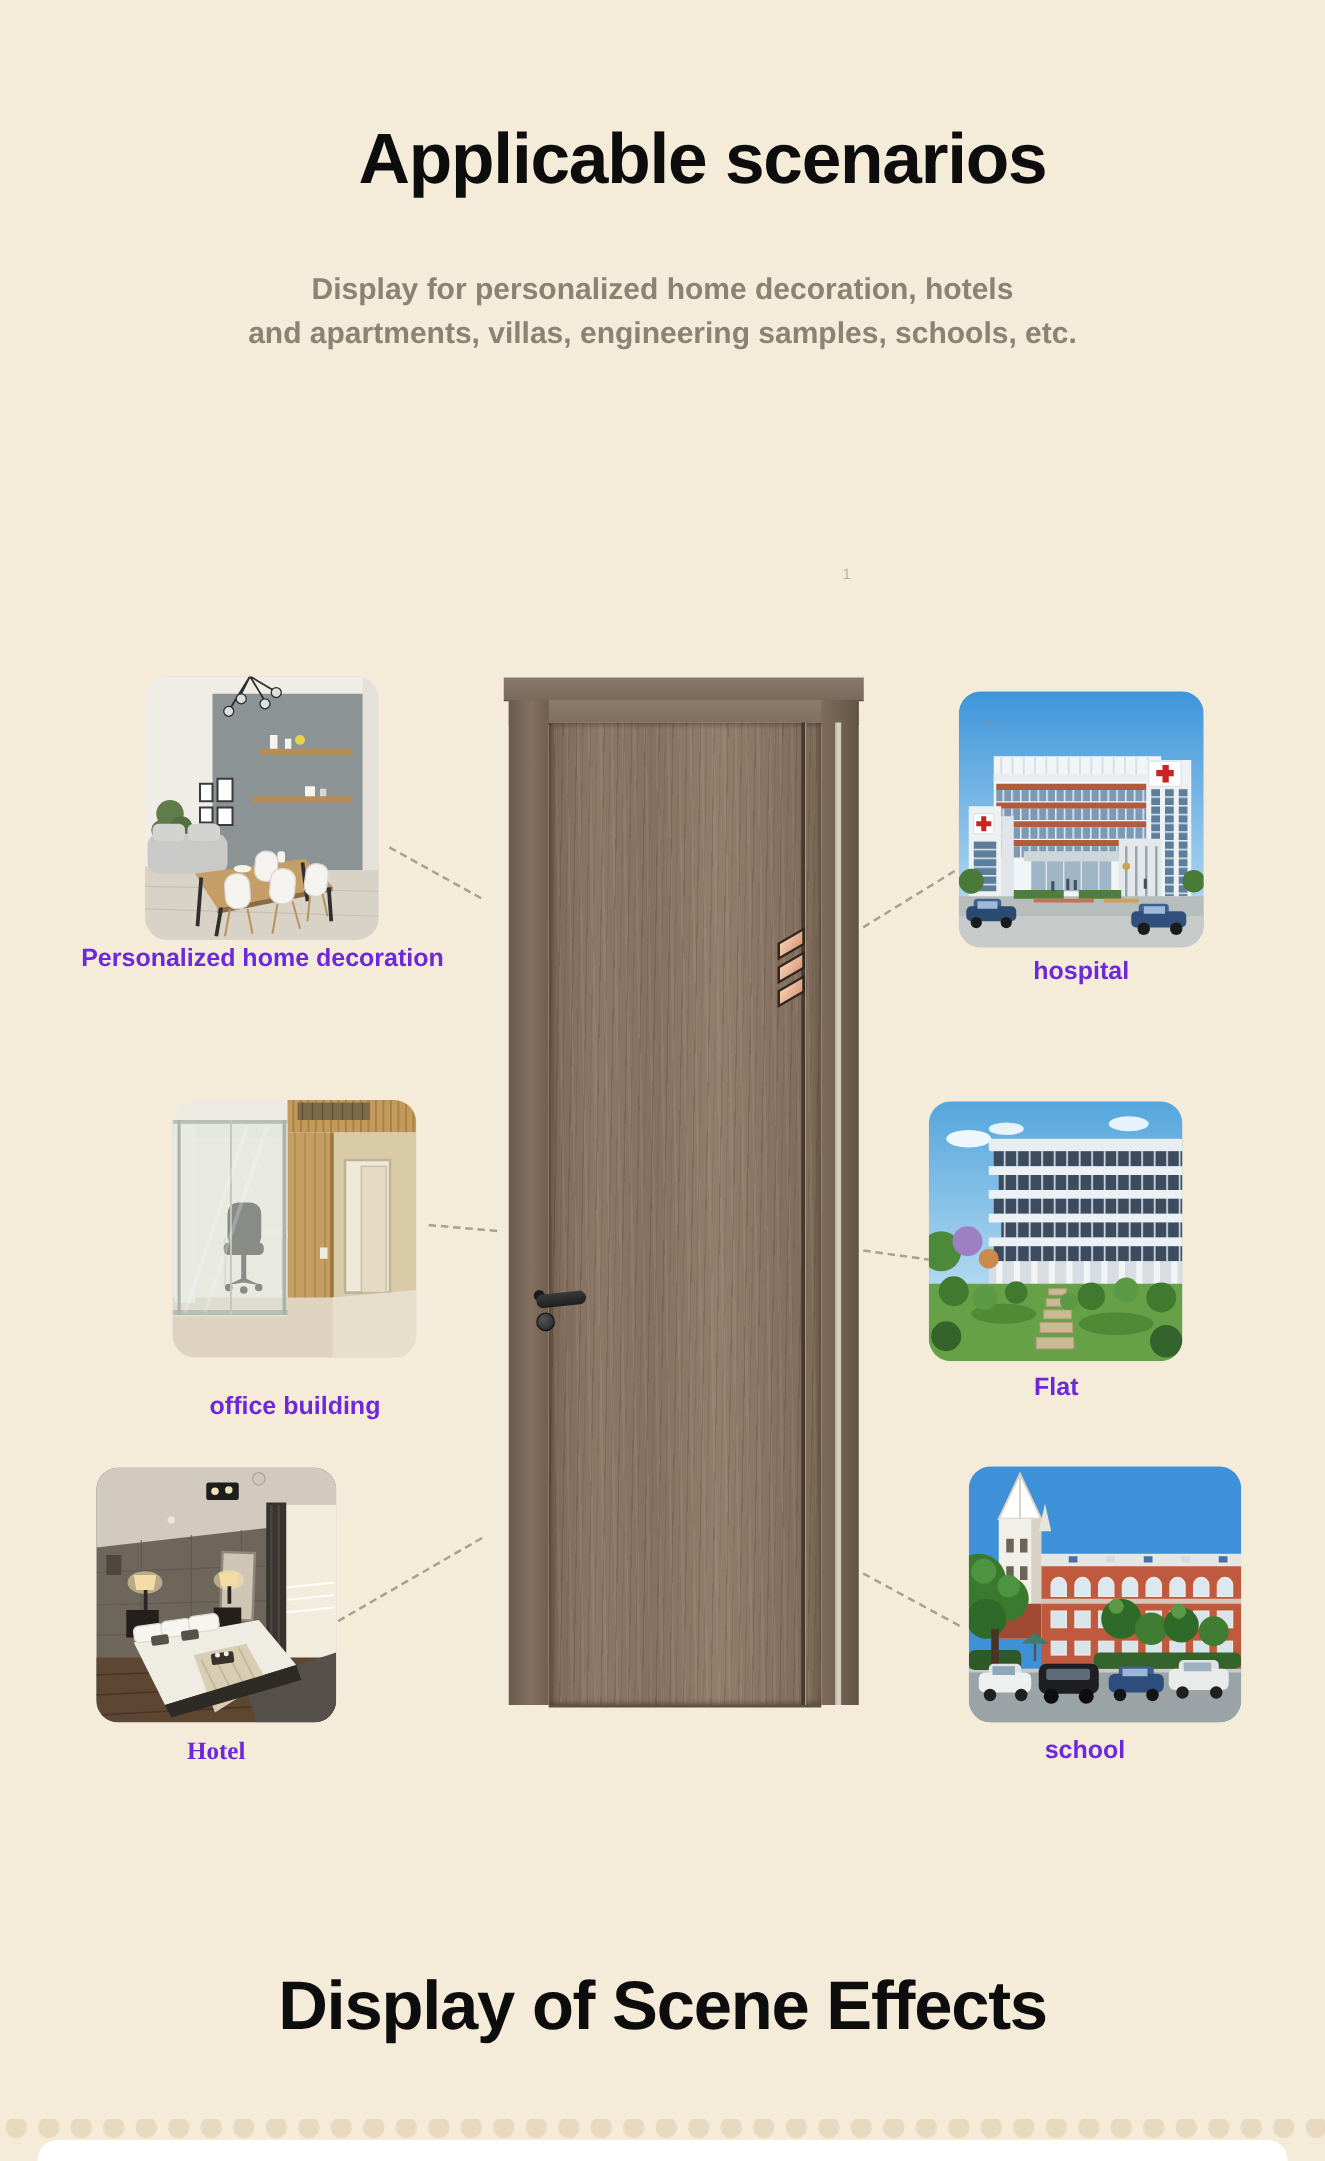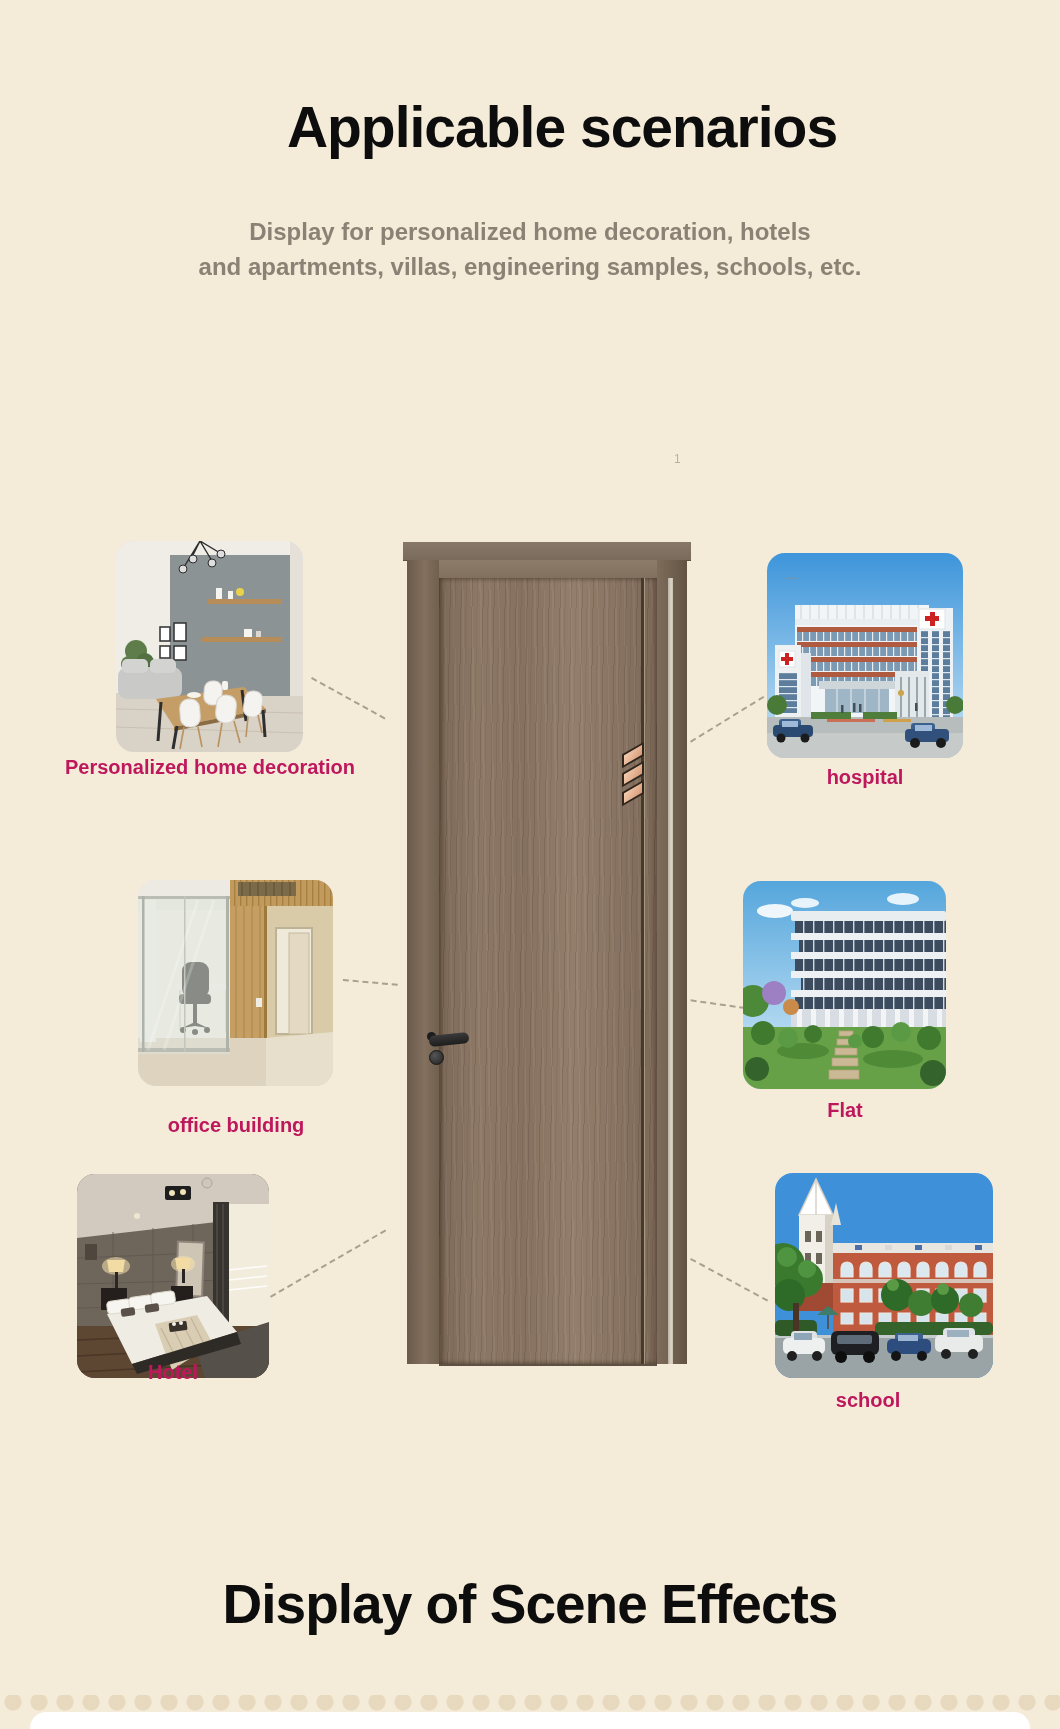--- a/index.html
+++ b/index.html
@@ -5,21 +5,21 @@
   html,body{margin:0;padding:0;}
   body{font-family:"Liberation Sans","DejaVu Sans",sans-serif;background:#ffffff;}
   #page{position:relative;width:1060px;height:1729px;overflow:hidden;background:#f4ebd9;}
   .abs{position:absolute;}
   .page-title{left:0;top:94px;width:100%;text-align:center;font-size:57px;font-weight:700;
     letter-spacing:-1px;color:#0d0d0d;padding-left:32px;}
   .subtitle{left:0;top:214px;width:100%;text-align:center;font-size:24px;font-weight:700;
     color:#8b8174;line-height:35px;}
   .footer-title{left:0;top:1572px;width:100%;text-align:center;font-size:55px;font-weight:700;
     letter-spacing:-1px;color:#0d0d0d;}
-  .cap{position:absolute;text-align:center;font-size:20px;font-weight:700;color:#be185d;}
+  .cap{position:absolute;text-align:center;font-size:20px;font-weight:700;color:#6d28d9;}
   .photo{position:absolute;border-radius:18px;overflow:hidden;background:#ddd;}
   .photo svg{display:block;width:100%;height:100%;}
   .link{position:absolute;height:0;border-top:2px dashed #a69c8b;transform-origin:0 0;opacity:.95;}
   .stray{position:absolute;left:674px;top:452px;font-size:12px;color:#8d8170;opacity:.55;}
 
   
   .door{position:absolute;left:403px;top:542px;width:288px;height:822px;}
   .door-lintel-outer{position:absolute;left:0;top:0;width:288px;height:18px;
     background:linear-gradient(180deg,#87786a,#7a6a5b);border-bottom:1px solid #60513f;}
   .door-lintel-inner{position:absolute;left:4px;top:18px;width:280px;height:18px;
@@ -458,21 +458,21 @@
           <line x1="94" y1="150" x2="110" y2="182"></line>
         <line x1="104" y1="147" x2="120" y2="177"></line>
           <line x1="114" y1="144" x2="128" y2="172"></line>
       </g>
       <path d="M55,190 L160,158 L164,170 L60,200 Z" fill="#2e2a26"></path>
       <rect x="92" y="148" width="18" height="9" rx="1.5" fill="#3a332c" transform="rotate(-8 101 152)"></rect>
       <circle cx="97" cy="150" r="2" fill="#f2efe8"></circle>
         <circle cx="104" cy="149" r="2" fill="#f2efe8"></circle>
     </svg>
   </div>
-  <div class="cap" style="left:73px;top:1361px;width:200px;">Hotel</div>
+  <div class="cap" style="left:73px;top:1390px;width:200px;font-family:Liberation Serif, serif;">Hotel</div>
 
   <div class="photo" style="left:775px;top:1173px;width:218px;height:205px;">
     <svg viewBox="0 0 218 205" preserveAspectRatio="none">
       <rect width="218" height="205" fill="#3e90d9"></rect>
       <rect x="58" y="78" width="160" height="90" fill="#bf5a3e"></rect>
       <rect x="55" y="70" width="163" height="10" fill="#e8e6e0"></rect>
       <g>
         <rect x="80" y="72" width="7" height="5" fill="#4a6fa8"></rect>
           <rect x="110" y="72" width="7" height="5" fill="#d8d8d8"></rect>
         <rect x="140" y="72" width="7" height="5" fill="#4a6fa8"></rect>

